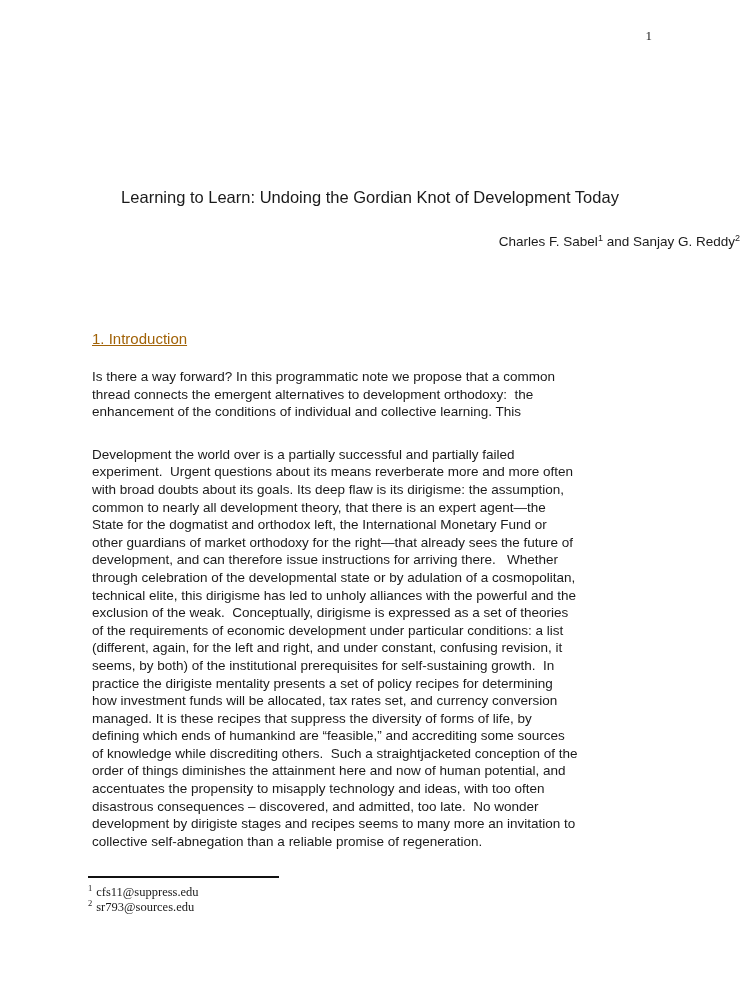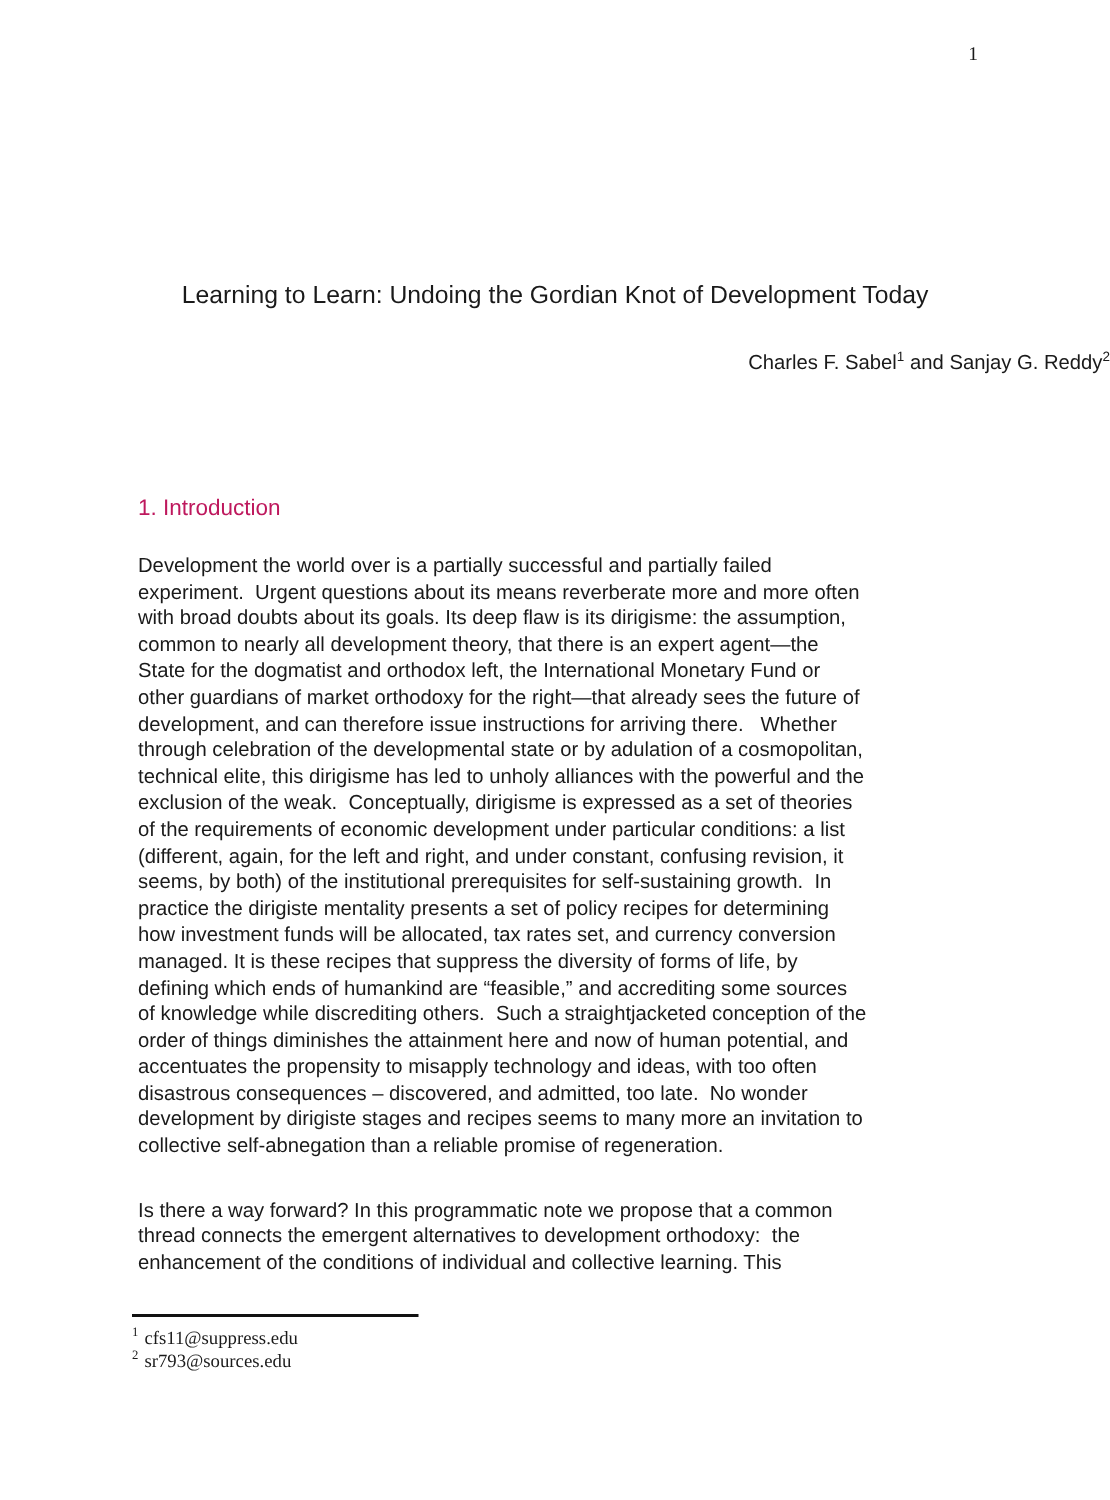--- a/index.html
+++ b/index.html
@@ -54,21 +54,22 @@
     line-height: 0;
     vertical-align: super;
   }
   .section-heading {
     position: absolute;
     top: 330px;
     left: 92px;
     margin: 0;
     font-size: 15px;
     font-weight: normal;
-    color: #be185d;
+    color: #a16207;
+    text-decoration: underline;
   }
   .body-text {
     position: absolute;
     top: 368px;
     left: 92px;
     width: 620px;
   }
   .para {
     margin: 0;
     font-size: 13.5px;
@@ -113,20 +114,23 @@
 
   <div class="page-number">1</div>
 
   <h1 class="title">Learning to Learn: Undoing the Gordian Knot of Development Today</h1>
 
   <div class="byline"><span>Charles F. Sabel</span><sup>1</sup><span> and </span><span>Sanjay G. Reddy</span><sup>2</sup></div>
 
   <h2 class="section-heading">1. Introduction</h2>
 
   <div class="body-text">
+    <p class="para">Is there a way forward? In this programmatic note we propose that a common
+thread connects the emergent alternatives to development orthodoxy:  the
+enhancement of the conditions of individual and collective learning. This</p>
     <p class="para">Development the world over is a partially successful and partially failed
 experiment.  Urgent questions about its means reverberate more and more often
 with broad doubts about its goals. Its deep flaw is its dirigisme: the assumption,
 common to nearly all development theory, that there is an expert agent—the
 State for the dogmatist and orthodox left, the International Monetary Fund or
 other guardians of market orthodoxy for the right—that already sees the future of
 development, and can therefore issue instructions for arriving there.   Whether
 through celebration of the developmental state or by adulation of a cosmopolitan,
 technical elite, this dirigisme has led to unholy alliances with the powerful and the
 exclusion of the weak.  Conceptually, dirigisme is expressed as a set of theories
@@ -136,23 +140,20 @@
 practice the dirigiste mentality presents a set of policy recipes for determining
 how investment funds will be allocated, tax rates set, and currency conversion
 managed. It is these recipes that suppress the diversity of forms of life, by
 defining which ends of humankind are “feasible,” and accrediting some sources
 of knowledge while discrediting others.  Such a straightjacketed conception of the
 order of things diminishes the attainment here and now of human potential, and
 accentuates the propensity to misapply technology and ideas, with too often
 disastrous consequences – discovered, and admitted, too late.  No wonder
 development by dirigiste stages and recipes seems to many more an invitation to
 collective self-abnegation than a reliable promise of regeneration.</p>
-    <p class="para">Is there a way forward? In this programmatic note we propose that a common
-thread connects the emergent alternatives to development orthodoxy:  the
-enhancement of the conditions of individual and collective learning. This</p>
   </div>
 
   <div class="footnote-area">
     <div class="footnote-rule"></div>
     <div class="footnote"><sup>1</sup><span class="footnote-text">cfs11@suppress.edu</span></div>
     <div class="footnote"><sup>2</sup><span class="footnote-text">sr793@sources.edu</span></div>
   </div>
 
 </div>
 

